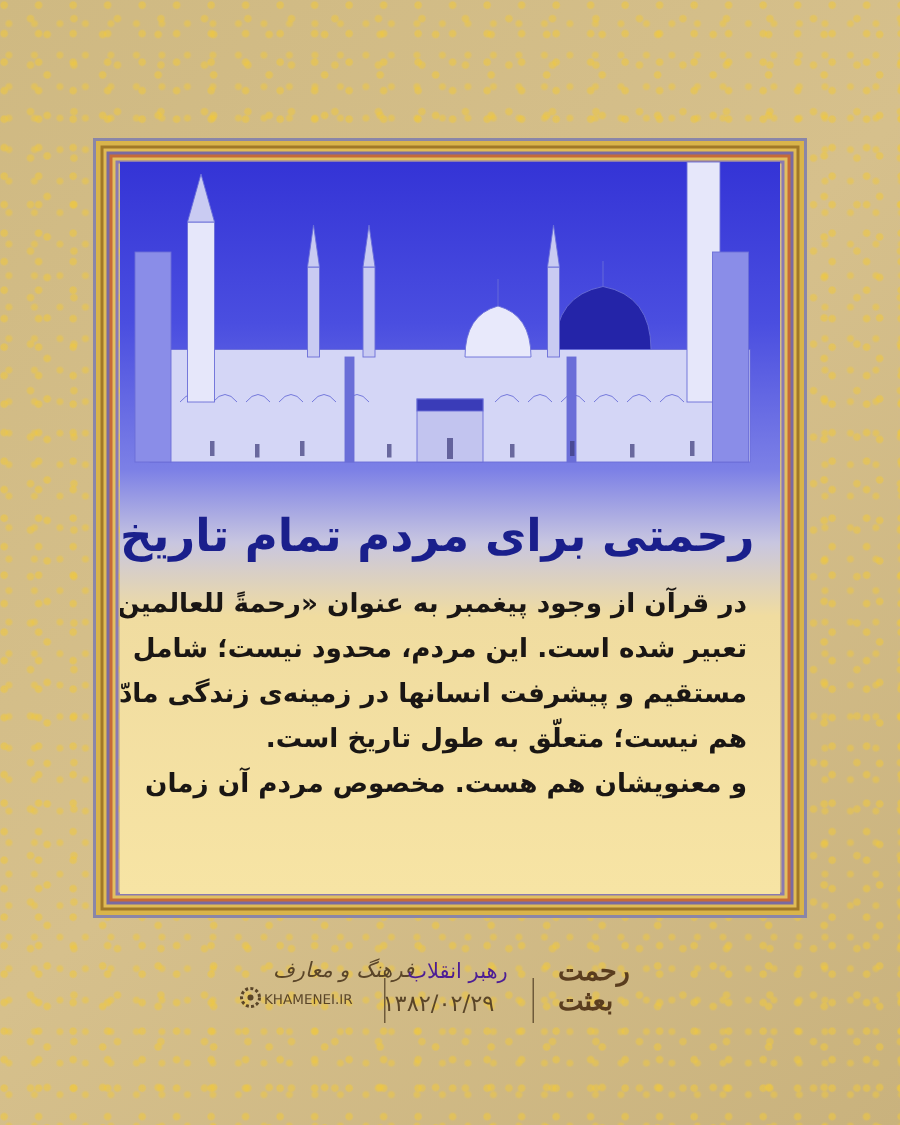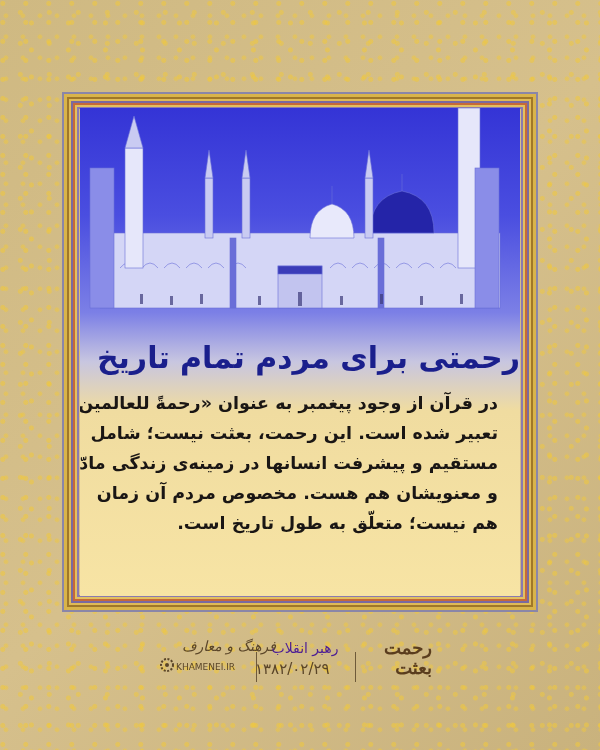--- a/index.html
+++ b/index.html
@@ -14,33 +14,33 @@
     background-size:23px 19px,29px 31px,17px 21px,37px 27px,100% 100%;
     font-family:"DejaVu Sans",sans-serif;}
   .frame{position:absolute;left:62px;top:92px;width:476px;height:520px;box-sizing:border-box;
     border:2px solid #8a86a8;
     box-shadow: inset 0 0 0 3px #d9b44a, inset 0 0 0 5px #a07828, inset 0 0 0 7px #e0bb55,
                 inset 0 0 0 9px #7a6aa0, inset 0 0 0 11px #c66a38, inset 0 0 0 13px #e2c060,
                 inset 0 0 0 15px #8a7ab0;}
   .panel{position:absolute;left:80px;top:108px;width:440px;height:488px;overflow:hidden;
     background:linear-gradient(180deg,#3434d6 0%,#4a4ee0 22%,#7c80e6 42%,#c8c6e0 52%,#f0dca0 62%,#f7e4a4 100%);}
   .scene{position:absolute;left:0;top:0;width:440px;height:240px;}
-  .title{position:absolute;left:0;right:0;top:232px;text-align:right;direction:rtl;
+  .title{position:absolute;left:0;right:0;top:232px;text-align:left;direction:rtl;
     font-family:"DejaVu Sans",sans-serif;font-weight:bold;font-size:30px;color:#1a1f8c;letter-spacing:-.5px;}
   .body{position:absolute;left:22px;right:22px;top:280px;direction:rtl;text-align:right;
     font-family:"DejaVu Sans",sans-serif;font-weight:bold;font-size:17.5px;line-height:30px;color:#1a1614;}
   .body div{white-space:nowrap;}
   .footer{position:absolute;left:160px;top:638px;width:300px;height:70px;}
   .sep{position:absolute;top:14px;width:1px;height:30px;background:#6e5a3a;}
   .leader{position:absolute;left:100px;top:2px;width:90px;text-align:center;direction:rtl;
     color:#4c1d95;font-size:14px;}
   .date{position:absolute;left:95px;top:22px;width:100px;color:#5a4528;font-size:15px;letter-spacing:1px;}
   .site{position:absolute;left:8px;top:24px;color:#5a4528;font-size:9px;font-weight:normal;}
   .org{position:absolute;left:22px;top:0;color:#5a4528;font-size:14px;font-family:"DejaVu Serif",serif;font-style:italic;direction:rtl;}
-  .brand{position:absolute;left:212px;top:0;width:60px;text-align:right;color:#5a3d1e;font-family:"DejaVu Serif",serif;
+  .brand{position:absolute;left:212px;top:0;width:60px;text-align:left;color:#5a3d1e;font-family:"DejaVu Serif",serif;
     font-weight:bold;font-size:18px;line-height:20px;direction:rtl;}
 </style>
 </head>
 <body>
 
 <div class="frame"></div>
 
 <div class="panel">
   <svg class="scene" viewBox="0 0 440 240">
     <g fill="#c9cbf2" stroke="#6a6ed8" stroke-width="0.6">
@@ -85,24 +85,24 @@
       <rect x="300" y="186" width="3" height="10"></rect>
         <rect x="340" y="188" width="3" height="9"></rect>
       <rect x="380" y="186" width="3" height="10"></rect>
     </g>
   </svg>
 
   <div class="title">رحمتی برای مردم تمام تاریخ</div>
 
   <div class="body">
     <div>در قرآن از وجود پیغمبر به عنوان «رحمةً للعالمین»</div>
-    <div>تعبیر شده است. این رحمت، بعثت نیست؛ شامل</div>
+    <div>تعبیر شده است. این مردم، محدود نیست؛ شامل</div>
     <div>مستقیم و پیشرفت انسانها در زمینه‌ی زندگی مادّی</div>
+    <div>هم نیست؛ متعلّق به طول تاریخ است.</div>
     <div>و معنویشان هم هست. مخصوص مردم آن زمان</div>
-    <div>هم نیست؛ متعلّق به طول تاریخ است.</div>
   </div>
 </div>
 
 <div class="footer">
   <div class="org">فرهنگ و معارف</div>
   <svg style="position:absolute;left:0;top:20px" width="14" height="14">
     <circle cx="7" cy="7" r="6" fill="none" stroke="#5a4528" stroke-width="2" stroke-dasharray="2 1.5"></circle>
     <circle cx="7" cy="7" r="2" fill="#5a4528"></circle>
   </svg>
   <div class="site" style="left:16px">KHAMENEI.IR</div>

